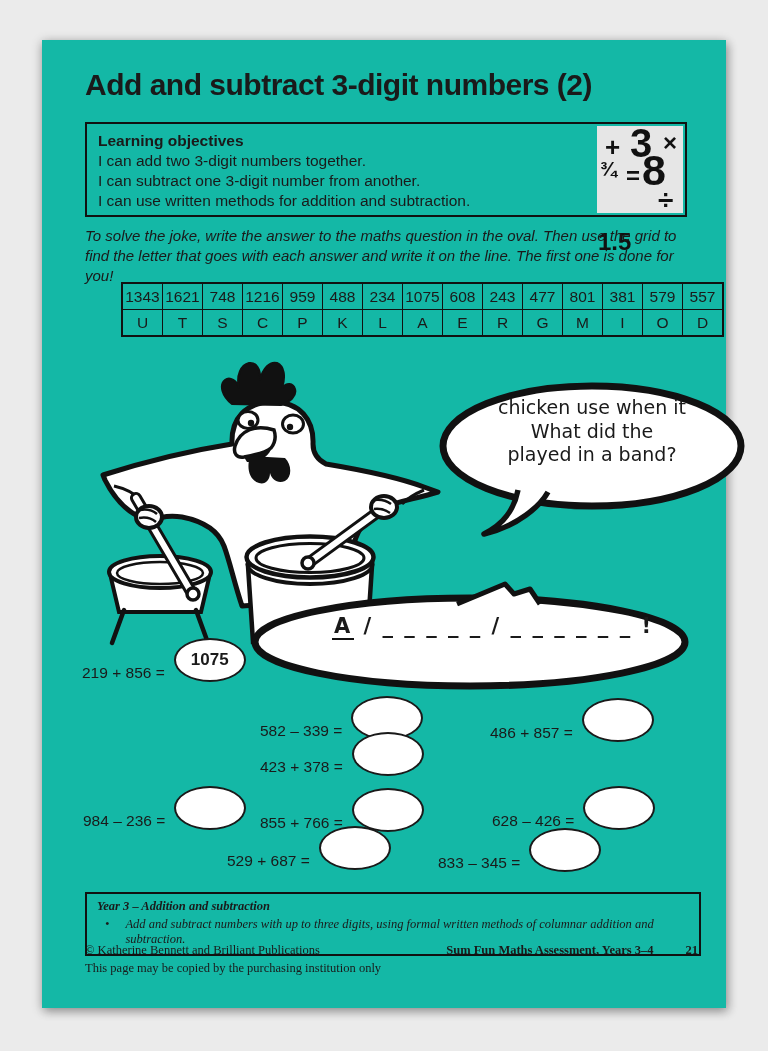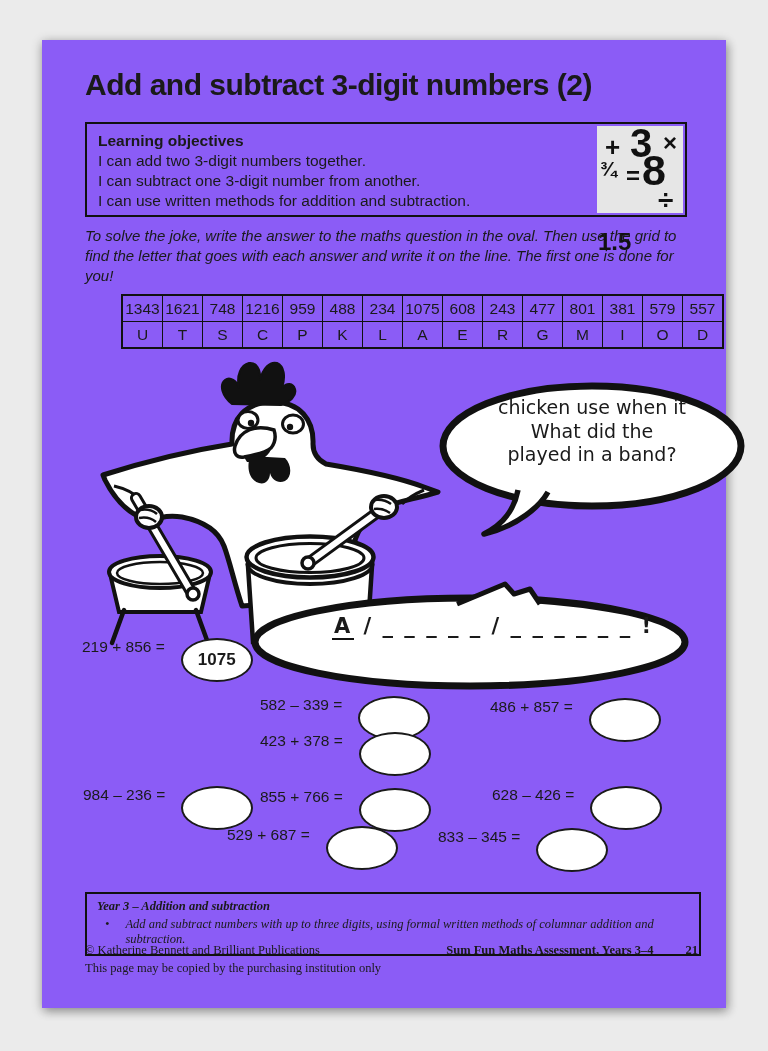--- a/index.html
+++ b/index.html
@@ -1,18 +1,18 @@
 <!DOCTYPE html>
 <html><head>
 <meta charset="utf-8">
 <style>
   html,body{margin:0;padding:0;}
   .stage{position:relative;width:768px;height:1051px;background:#ebebeb;overflow:hidden;
          font-family:"Liberation Sans",sans-serif;color:#1a1a1a;}
-  .page{position:absolute;left:42px;top:40px;width:684px;height:968px;background:#8b5cf6;
+  .page{position:absolute;left:42px;top:40px;width:684px;height:968px;background:#14b8a6;
         box-shadow:0 2px 10px rgba(0,0,0,.30), 3px 4px 9px rgba(0,0,0,.18);}
   .abs{position:absolute;}
 
   .title{left:43px;top:28px;font-size:30px;font-weight:bold;letter-spacing:-0.5px;}
 
   .lo-box{left:43px;top:82px;width:598px;height:91px;border:2px solid #111;}
   .lo-text{position:absolute;left:11px;top:7px;font-size:15.5px;line-height:20px;}
   .lo-head{font-weight:bold;}
   .lo-deco{position:absolute;top:2px;right:2px;bottom:2px;width:86px;background:#e6e6e6;}
   .lo-deco span{position:absolute;font-weight:bold;line-height:1;color:#111;}
@@ -20,36 +20,36 @@
   .d-three{left:33px;top:-3px;font-size:40px;}
   .d-times{left:66px;top:5px;font-size:24px;}
   .d-frac{left:3px;top:33px;font-size:20px;}
   .d-eq{left:29px;top:38px;font-size:24px;}
   .d-eight{left:45px;top:23px;font-size:43px;}
   .d-onefive{left:1px;top:56px;font-size:24px;margin-top:48px;}
   .d-div{left:61px;top:60px;font-size:28px;}
 
   .instructions{left:43px;top:186px;width:606px;font-size:15px;font-style:italic;line-height:20px;}
 
-  .grid-table{left:43px;top:254px;padding-left:36px;}
+  .grid-table{left:43px;top:242px;padding-left:36px;}
   table{border-collapse:collapse;table-layout:fixed;}
   td{border:1.5px solid #111;width:39px;height:25px;text-align:center;font-size:15.5px;padding:0;}
   .grid-outer{border:2.5px solid #111;}
 
   .chicken-svg{left:20px;top:318px;}
   .bubble-svg{left:394px;top:342px;}
   .bubble-text{left:430px;top:356px;width:240px;text-align:center;
                font-family:"DejaVu Sans",sans-serif;font-size:19px;line-height:23.5px;}
   .bubble-text span{display:block;}
   .big-oval-svg{left:205px;top:538px;z-index:3;}
   .answer-text{left:258px;top:574px;width:380px;z-index:4;
                font-family:"DejaVu Sans",sans-serif;font-size:21px;font-weight:bold;letter-spacing:2px;margin-left:32px;}
   .answer-first{border-bottom:2.5px solid #111;padding:0 2px;}
 
-  .problem{position:absolute;display:flex;align-items:flex-start;gap:16px;z-index:5;}
+  .problem{position:absolute;display:flex;align-items:flex-end;gap:9px;z-index:5;}
   .expr{font-size:15.5px;white-space:nowrap;}
   .oval{width:68px;height:40px;border:2px solid #1a1a1a;border-radius:50%;background:#fff;
         display:flex;align-items:center;justify-content:center;font-weight:bold;font-size:17px;}
   .pr0{left:40px;top:598px;}
   .pr1{left:40px;top:654px;}
   .pr2{left:218px;top:656px;}
   .pr3{left:448px;top:658px;}
   .pr4{left:218px;top:692px;}
   .pr5{left:41px;top:746px;}
   .pr6{left:218px;top:748px;}

